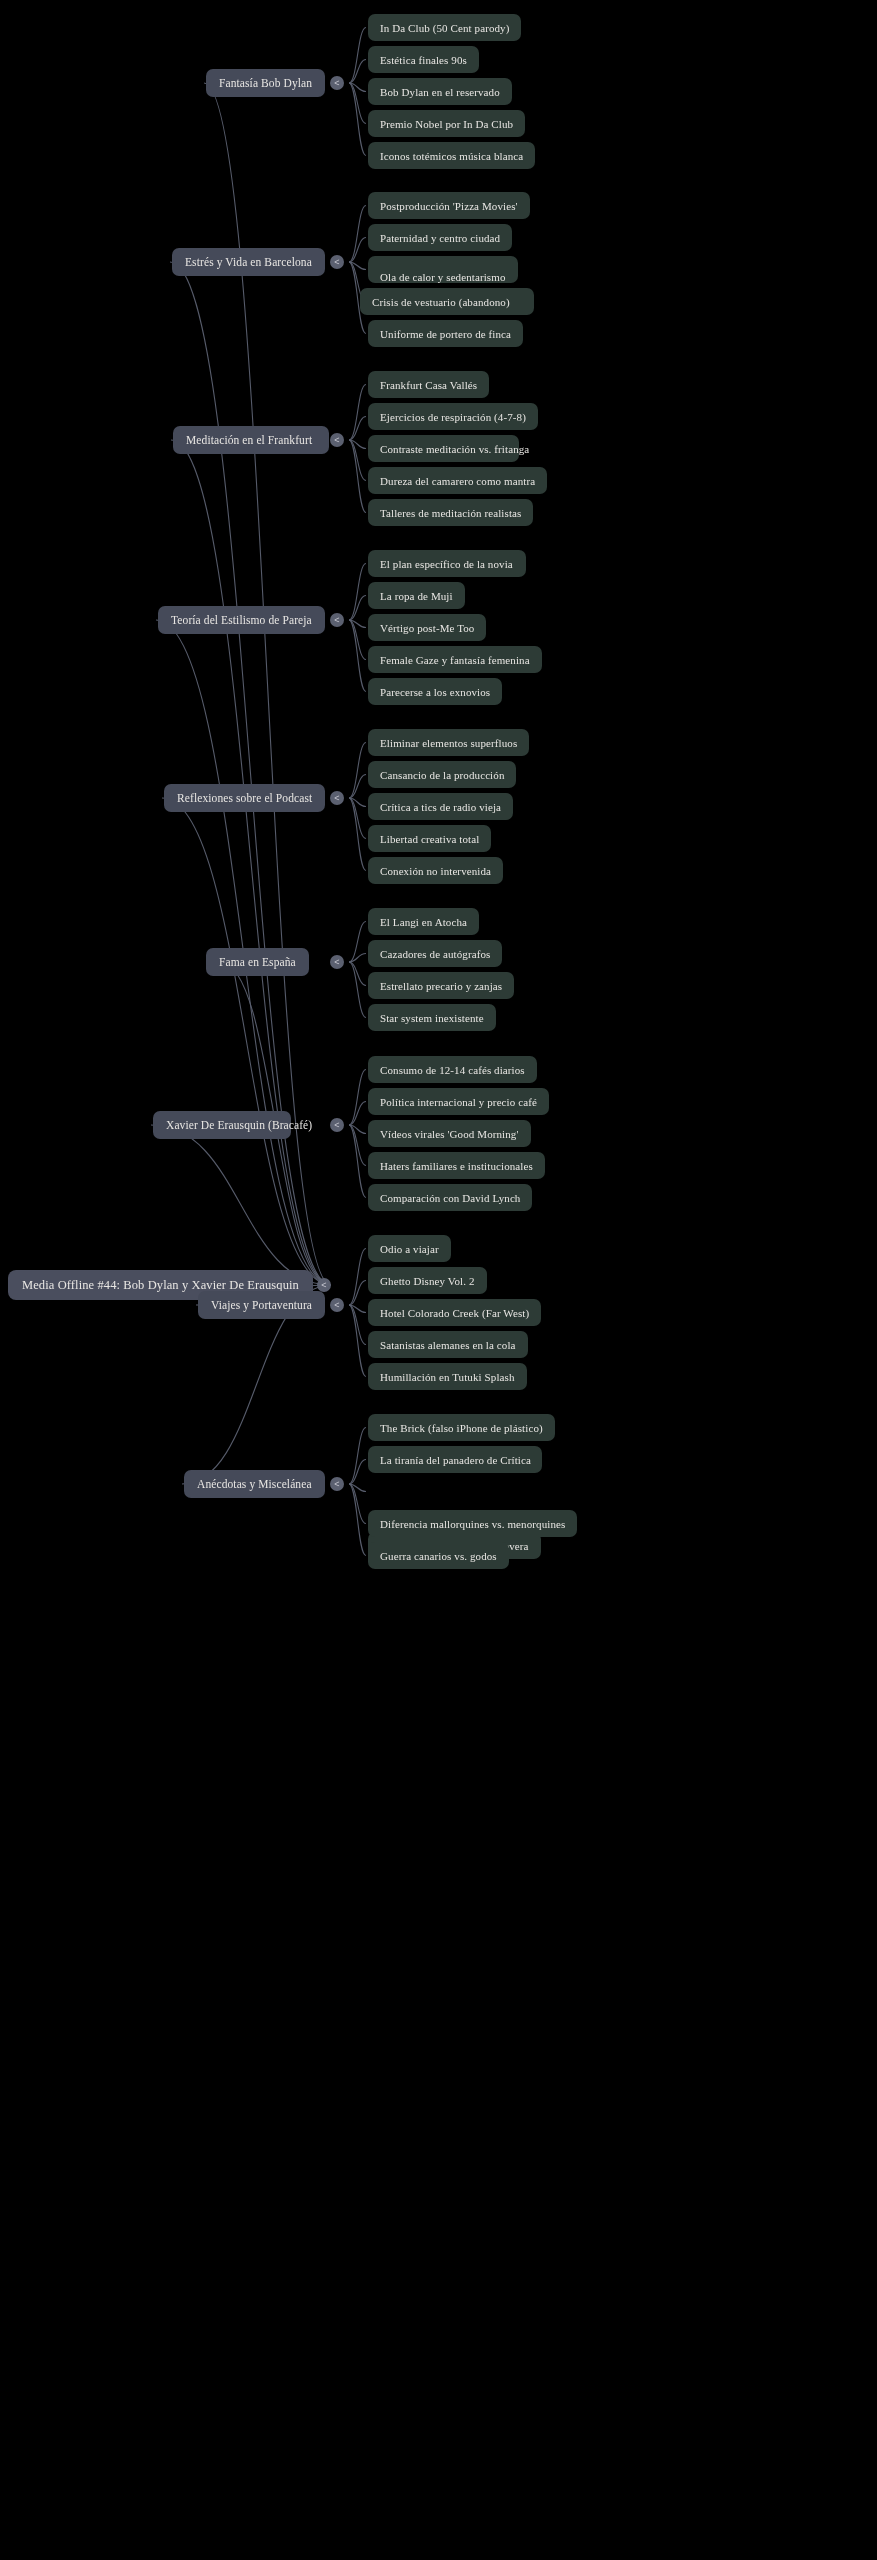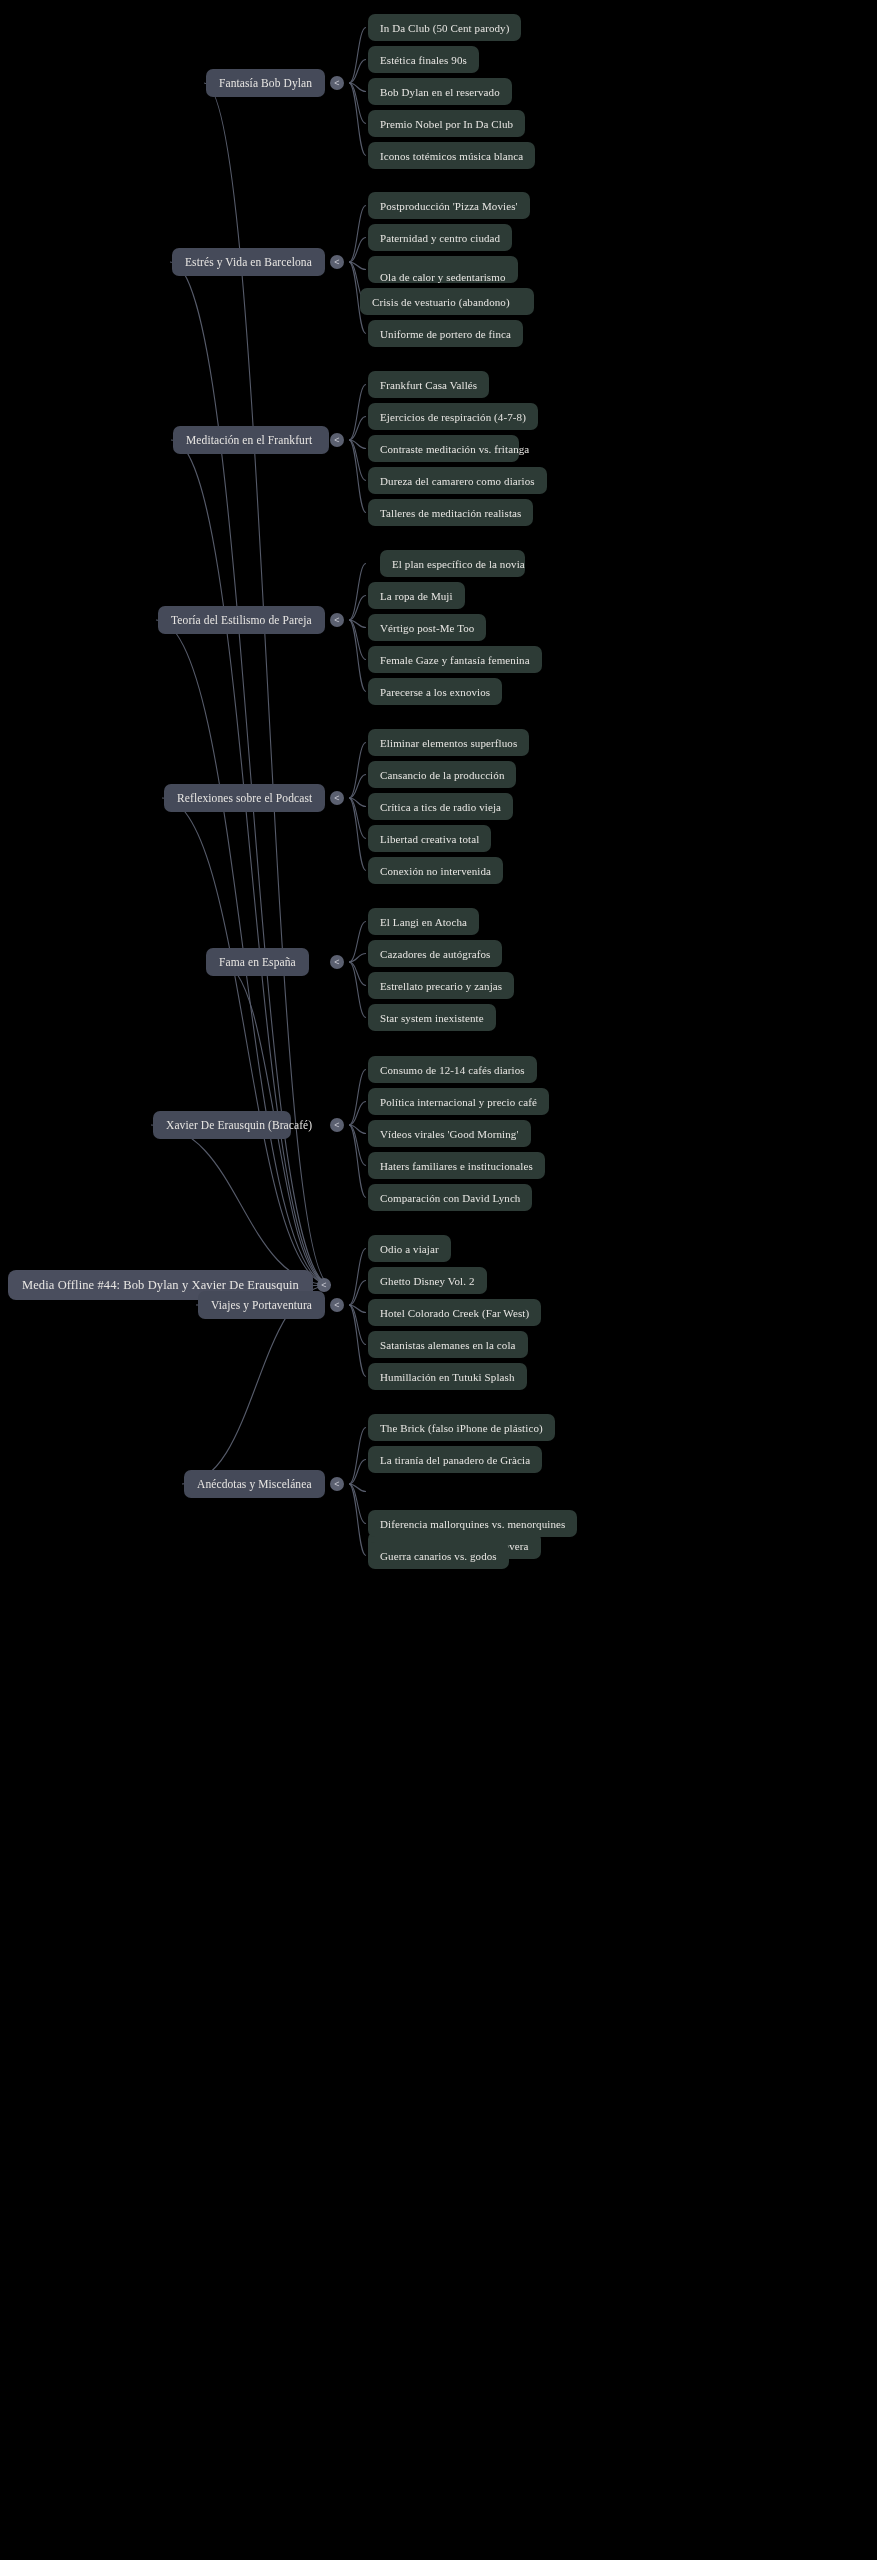--- a/index.html
+++ b/index.html
@@ -180,30 +180,30 @@
     <div class="node node-leaf" style="left: 368px; top: 371px; width: 121px;">
       <span>Frankfurt Casa Vallés</span>
     </div>
     <div class="node node-leaf" style="left: 368px; top: 403px; width: 170px;">
       <span>Ejercicios de respiración (4-7-8)</span>
     </div>
     <div class="node node-leaf" style="left: 368px; top: 435px; width: 151px;">
       <span>Contraste meditación vs. fritanga</span>
     </div>
     <div class="node node-leaf" style="left: 368px; top: 467px; width: 179px;">
-      <span>Dureza del camarero como diarios</span>
+      <span>Dureza del camarero como mantra</span>
     </div>
     <div class="node node-leaf" style="left: 368px; top: 499px; width: 165px;">
       <span>Talleres de meditación realistas</span>
     </div>
     <div class="node node-branch" style="left: 158px; top: 606px; width: 167px;">
       <span>Teoría del Estilismo de Pareja</span>
     </div>
     <div class="toggle" style="left: 330px; top: 613px;">&lt;</div>
-    <div class="node node-leaf" style="left: 380px; top: 550px; width: 145px;">
+    <div class="node node-leaf" style="left: 368px; top: 550px; width: 158px;">
       <span>El plan específico de la novia</span>
     </div>
     <div class="node node-leaf" style="left: 368px; top: 582px; width: 97px;">
       <span>La ropa de Muji</span>
     </div>
     <div class="node node-leaf" style="left: 368px; top: 614px; width: 118px;">
       <span>Vértigo post-Me Too</span>
     </div>
     <div class="node node-leaf" style="left: 368px; top: 646px; width: 174px;">
       <span>Female Gaze y fantasía femenina</span>
@@ -285,21 +285,21 @@
       <span>Humillación en Tutuki Splash</span>
     </div>
     <div class="node node-branch" style="left: 184px; top: 1470px; width: 141px;">
       <span>Anécdotas y Miscelánea</span>
     </div>
     <div class="toggle" style="left: 330px; top: 1477px;">&lt;</div>
     <div class="node node-leaf" style="left: 368px; top: 1414px; width: 187px;">
       <span>The Brick (falso iPhone de plástico)</span>
     </div>
     <div class="node node-leaf" style="left: 368px; top: 1446px; width: 174px;">
-      <span>La tiranía del panadero de Gràcia</span>
+      <span>La tiranía del panadero de Crítica</span>
     </div>
     <div class="node node-leaf" style="left: 368px; top: 1532px; width: 173px;">
       <span>Zanahorias podridas en la nevera</span>
     </div>
     <div class="node node-leaf" style="left: 368px; top: 1510px; width: 209px;">
       <span>Diferencia mallorquines vs. menorquines</span>
     </div>
     <div class="node node-leaf" style="left: 368px; top: 1542px; width: 141px;">
       <span>Guerra canarios vs. godos</span>
     </div>

